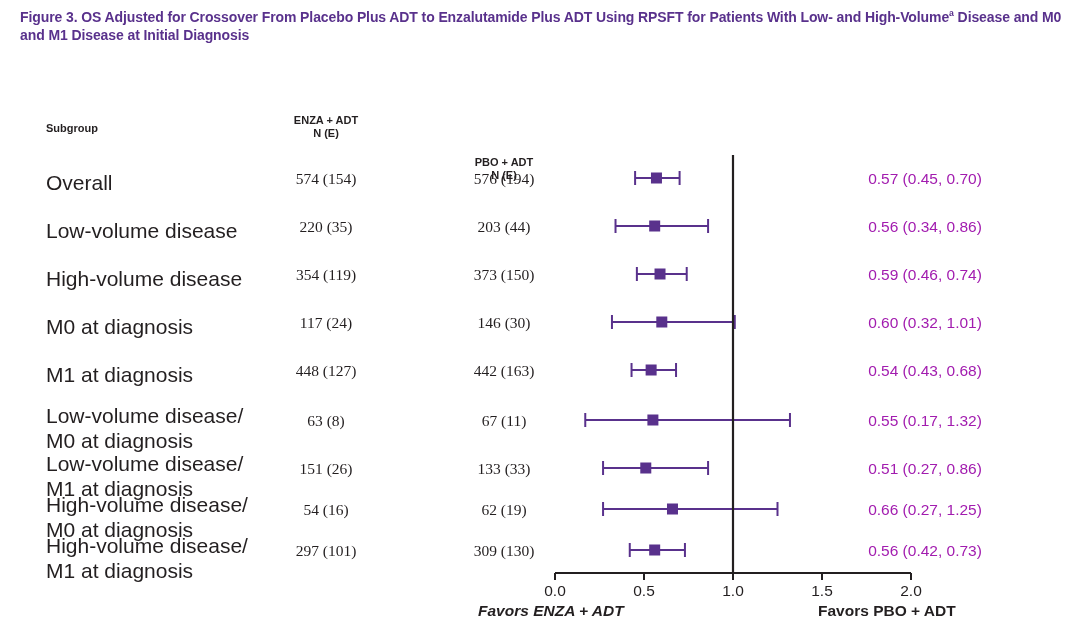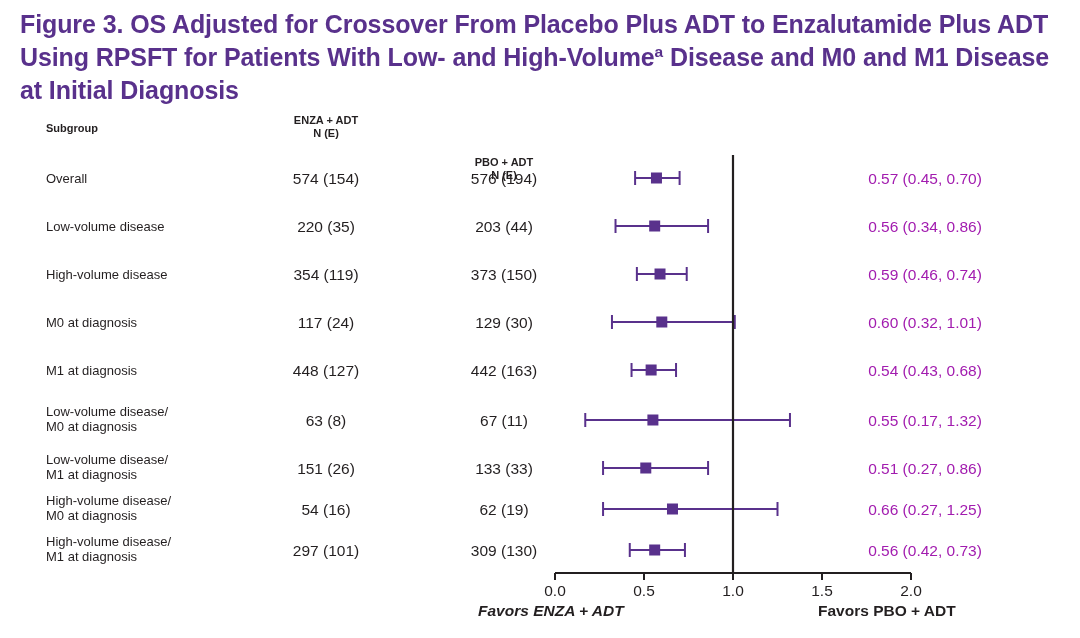--- a/index.html
+++ b/index.html
@@ -14,21 +14,21 @@
     color: #231f20;
     overflow: hidden;
     position: relative;
   }
 
   #figure-title {
     position: absolute;
     left: 20px;
     top: 8px;
     width: 1044px;
-    font-size: 25px;
+    font-size: 14px;
     font-weight: bold;
     line-height: 1.32;
     color: #59318c;
     letter-spacing: -0.1px;
   }
   #figure-title sup {
     font-size: 0.62em;
     vertical-align: super;
     line-height: 0;
   }
@@ -51,31 +51,32 @@
   }
   #hdr-subgroup { left: 46px; top: 122px; }
   #hdr-enza { left: 246px; top: 114px; width: 160px; text-align: center; }
   #hdr-pbo { left: 424px; top: 114px; width: 160px; text-align: center; margin-top: 42px; }
   #hdr-hr { left: 810px; top: 122px; width: 230px; text-align: center; }
   .hdr .l2 { display: block; }
 
   .row-label {
     position: absolute;
     left: 46px;
-    font-size: 13px;
+    font-size: 21px;
     color: #231f20;
     line-height: 1.18;
     white-space: pre-line;
   }
   .col-num {
     position: absolute;
     font-size: 15.5px;
     color: #231f20;
     text-align: center;
     width: 160px;
+    font-family: Liberation Serif, serif;
   }
   .col-enza { left: 246px; }
   .col-pbo { left: 424px; }
   .col-hr {
     position: absolute;
     left: 810px;
     width: 230px;
     text-align: center;
     font-size: 15.5px;
     color: #a21caf;
@@ -133,21 +134,21 @@
       <div class="row-label" style="top: 219px;">Low-volume disease</div>
       <div class="col-num col-enza" style="top: 218px;">220 (35)</div>
       <div class="col-num col-pbo" style="top: 218px;">203 (44)</div>
       <div class="col-hr" style="top: 218px;">0.56 (0.34, 0.86)</div>
       <div class="row-label" style="top: 267px;">High-volume disease</div>
       <div class="col-num col-enza" style="top: 266px;">354 (119)</div>
       <div class="col-num col-pbo" style="top: 266px;">373 (150)</div>
       <div class="col-hr" style="top: 266px;">0.59 (0.46, 0.74)</div>
       <div class="row-label" style="top: 315px;">M0 at diagnosis</div>
       <div class="col-num col-enza" style="top: 314px;">117 (24)</div>
-      <div class="col-num col-pbo" style="top: 314px;">129 (30)</div>
+      <div class="col-num col-pbo" style="top: 314px;">146 (30)</div>
       <div class="col-hr" style="top: 314px;">0.60 (0.32, 1.01)</div>
       <div class="row-label" style="top: 363px;">M1 at diagnosis</div>
       <div class="col-num col-enza" style="top: 362px;">448 (127)</div>
       <div class="col-num col-pbo" style="top: 362px;">442 (163)</div>
       <div class="col-hr" style="top: 362px;">0.54 (0.43, 0.68)</div>
       <div class="row-label" style="top: 404px;">Low-volume disease/
 M0 at diagnosis</div>
       <div class="col-num col-enza" style="top: 412px;">63 (8)</div>
       <div class="col-num col-pbo" style="top: 412px;">67 (11)</div>
       <div class="col-hr" style="top: 412px;">0.55 (0.17, 1.32)</div>

